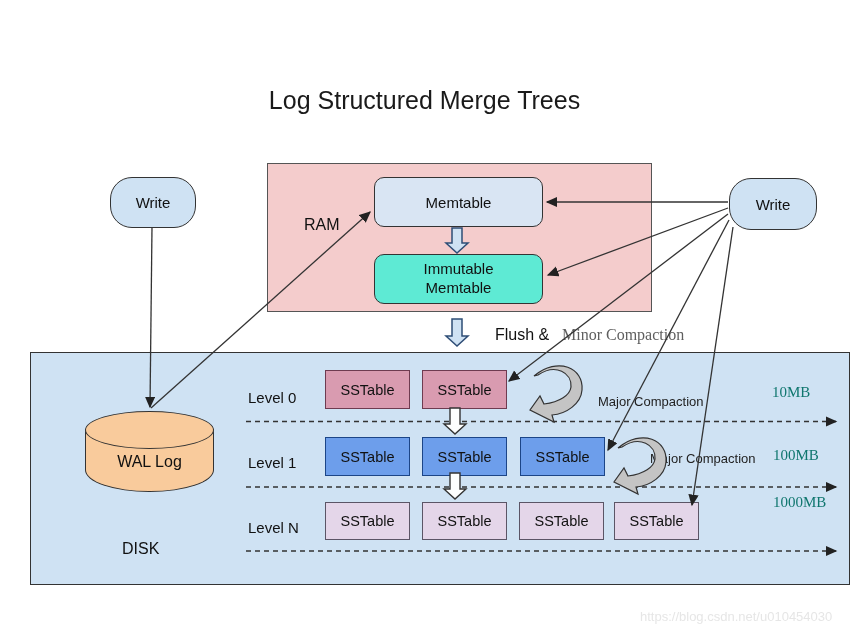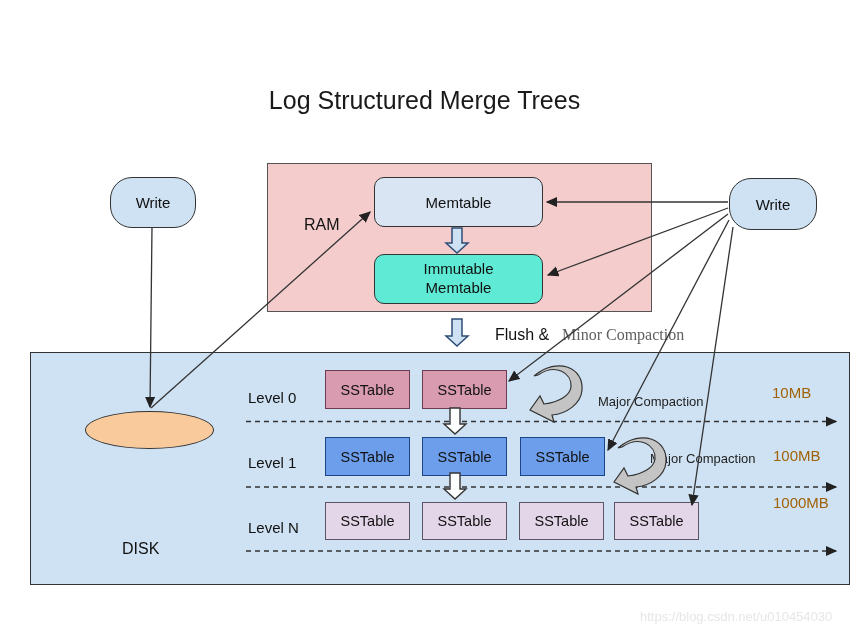--- a/index.html
+++ b/index.html
@@ -30,21 +30,21 @@
             border:1.6px solid #333;border-top:none;border-radius:0 0 64px 64px / 0 0 22px 22px;z-index:2;
             display:flex;align-items:center;justify-content:center;}
   .wal-label{font-size:16px;margin-top:4px;}
   .disk-label{position:absolute;left:122px;top:540px;font-size:16px;}
   .lvl-label{position:absolute;font-size:15px;color:#111;}
   .sst{position:absolute;width:83px;height:37px;display:flex;align-items:center;justify-content:center;
        font-size:14.5px;color:#111;z-index:2;}
   .sst.l0{background:#d99bb0;border:1.4px solid #6e3b50;}
   .sst.l1{background:#6d9eeb;border:1.4px solid #1c4587;}
   .sst.ln{background:#e4d6e9;border:1.4px solid #5b5566;height:36px;}
-  .size-label{position:absolute;font-size:15px;color:#a16207;}
+  .size-label{position:absolute;font-size:15px;color:#0f766e;font-family:Liberation Serif, serif;}
   .mc-label{position:absolute;font-size:13px;color:#222;}
   .overlay{position:absolute;left:0;top:0;z-index:5;pointer-events:none;}
   .watermark{position:absolute;left:640px;top:609px;font-size:13px;color:#e6e6e6;z-index:6;}
 </style>
 </head>
 <body>
 
 <div class="stage">
 
   <div class="title">Log Structured Merge Trees</div>
@@ -58,20 +58,23 @@
     <div class="immutable">
       <span>Immutable Memtable</span>
     </div>
   </div>
 
   <span class="flush-label">Flush &amp;</span>
   <span class="minor-label">Minor Compaction</span>
 
   <div class="disk-box"></div>
   <div class="wal-top"></div>
+  <div class="wal-body">
+    <span class="wal-label">WAL Log</span>
+  </div>
   <span class="disk-label">DISK</span>
 
   <span class="lvl-label" style="left:248px;top:389px;">Level 0</span>
   <div class="sst l0" style="left:325px;top:370px;">SSTable</div>
   <div class="sst l0" style="left:422px;top:370px;">SSTable</div>
   <span class="size-label" style="left:772px;top:384px;">10MB</span>
 
   <span class="lvl-label" style="left:248px;top:454px;">Level 1</span>
   <div class="sst l1" style="left:325px;top:437px;">SSTable</div>
   <div class="sst l1" style="left:422px;top:437px;">SSTable</div>

